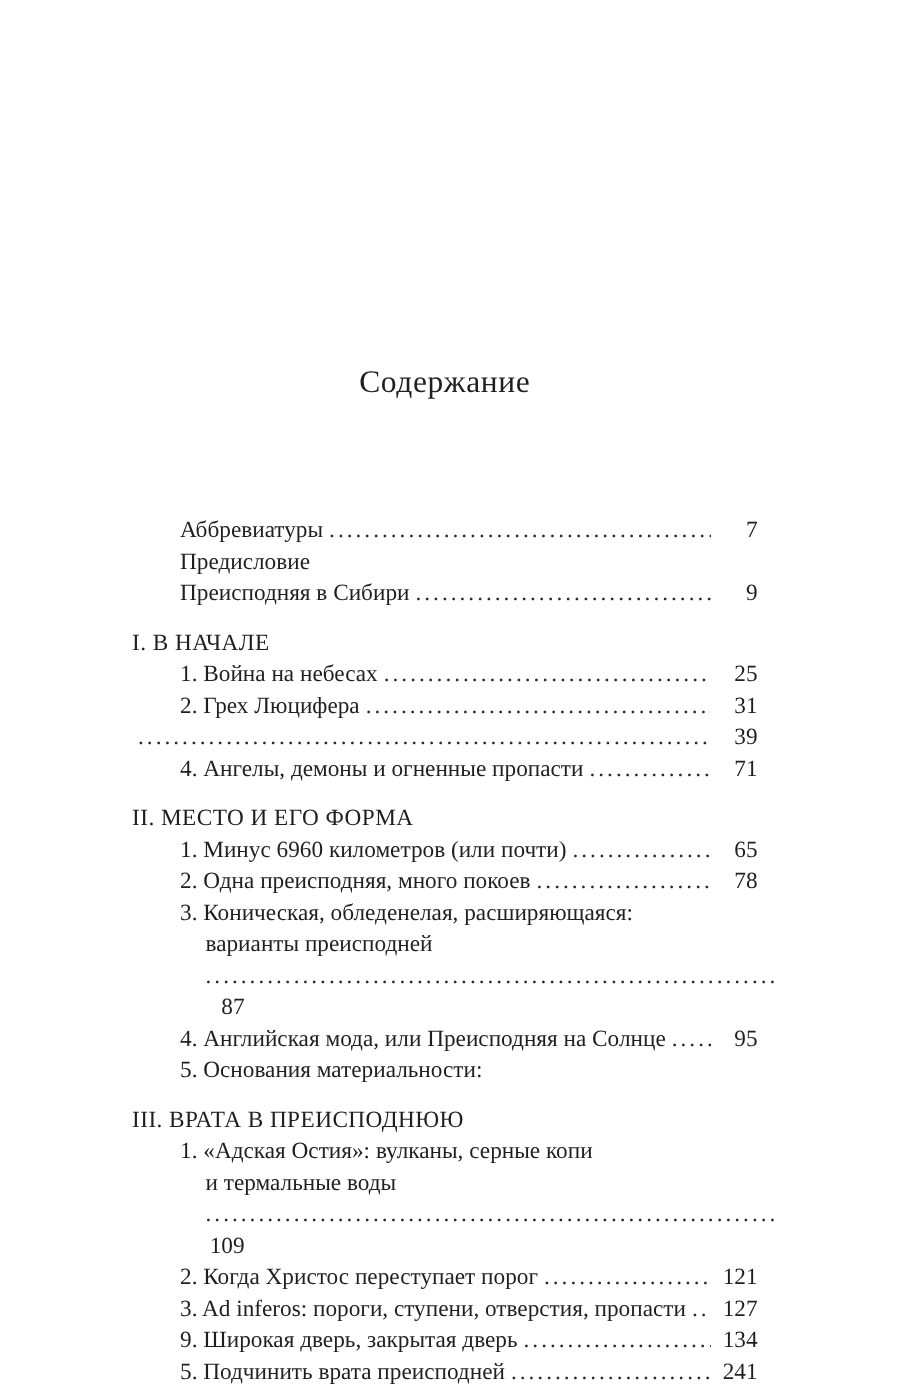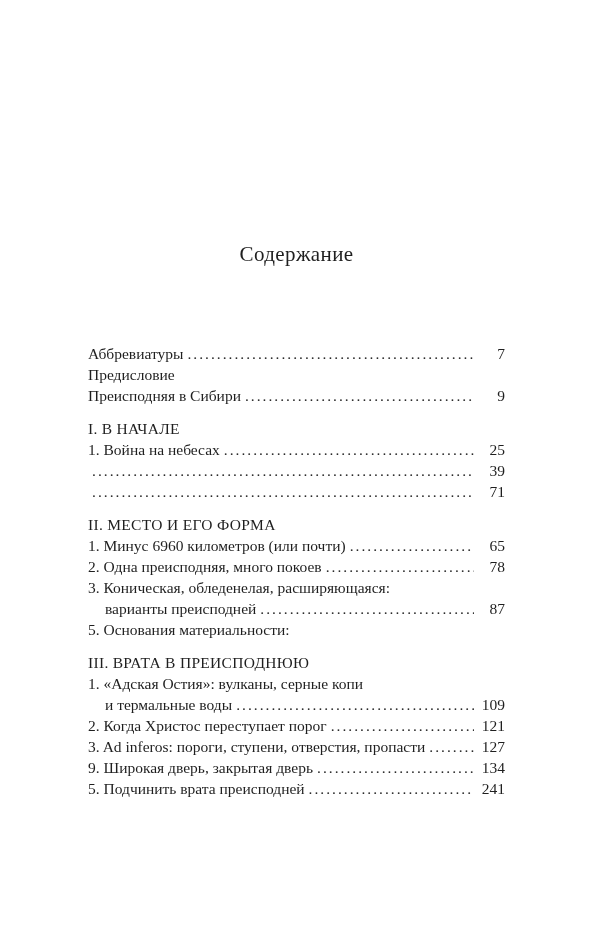--- a/index.html
+++ b/index.html
@@ -42,23 +42,25 @@
     font-weight: 400;
     letter-spacing: 0.3px;
   }
   .row {
     display: flex;
     align-items: baseline;
     white-space: nowrap;
   }
   .row.indent {
     padding-left: 17px;
+    flex-direction: column;
   }
   .label {
     flex: 0 0 auto;
+    margin-left: 32px;
   }
   .dots {
     flex: 1 1 auto;
     overflow: hidden;
     white-space: nowrap;
     margin: 0 5px 0 4px;
     color: #2a2a2a;
   }
   .dots::after {
     content: "........................................................................................................................";
@@ -92,24 +94,30 @@
         </div>
       </div>
       <div class="section">
         <div class="heading">I. В НАЧАЛЕ</div>
         <div class="row">
           <span class="label">1. Война на небесах</span>
           <span class="dots"></span>
           <span class="pagenum">25</span>
         </div>
         <div class="row">
+          <span class="label">2. Грех Люцифера</span>
+          <span class="dots"></span>
+          <span class="pagenum">31</span>
+        </div>
+        <div class="row">
           <span class="dots"></span>
           <span class="pagenum">39</span>
         </div>
         <div class="row">
+          <span class="label">4. Ангелы, демоны и огненные пропасти</span>
           <span class="dots"></span>
           <span class="pagenum">71</span>
         </div>
       </div>
       <div class="section">
         <div class="heading">II. МЕСТО И ЕГО ФОРМА</div>
         <div class="row">
           <span class="label">1. Минус 6960 километров (или почти)</span>
           <span class="dots"></span>
           <span class="pagenum">65</span>
@@ -119,20 +127,25 @@
           <span class="dots"></span>
           <span class="pagenum">78</span>
         </div>
         <div class="row">
           <span class="label">3. Коническая, обледенелая, расширяющаяся:</span>
         </div>
         <div class="row indent">
           <span class="label">варианты преисподней</span>
           <span class="dots"></span>
           <span class="pagenum">87</span>
+        </div>
+        <div class="row">
+          <span class="label">4. Английская мода, или Преисподняя на Солнце</span>
+          <span class="dots"></span>
+          <span class="pagenum">95</span>
         </div>
         <div class="row">
           <span class="label">5. Основания материальности:</span>
         </div>
       </div>
       <div class="section">
         <div class="heading">III. ВРАТА В ПРЕИСПОДНЮЮ</div>
         <div class="row">
           <span class="label">1. «Адская Остия»: вулканы, серные копи</span>
         </div>

